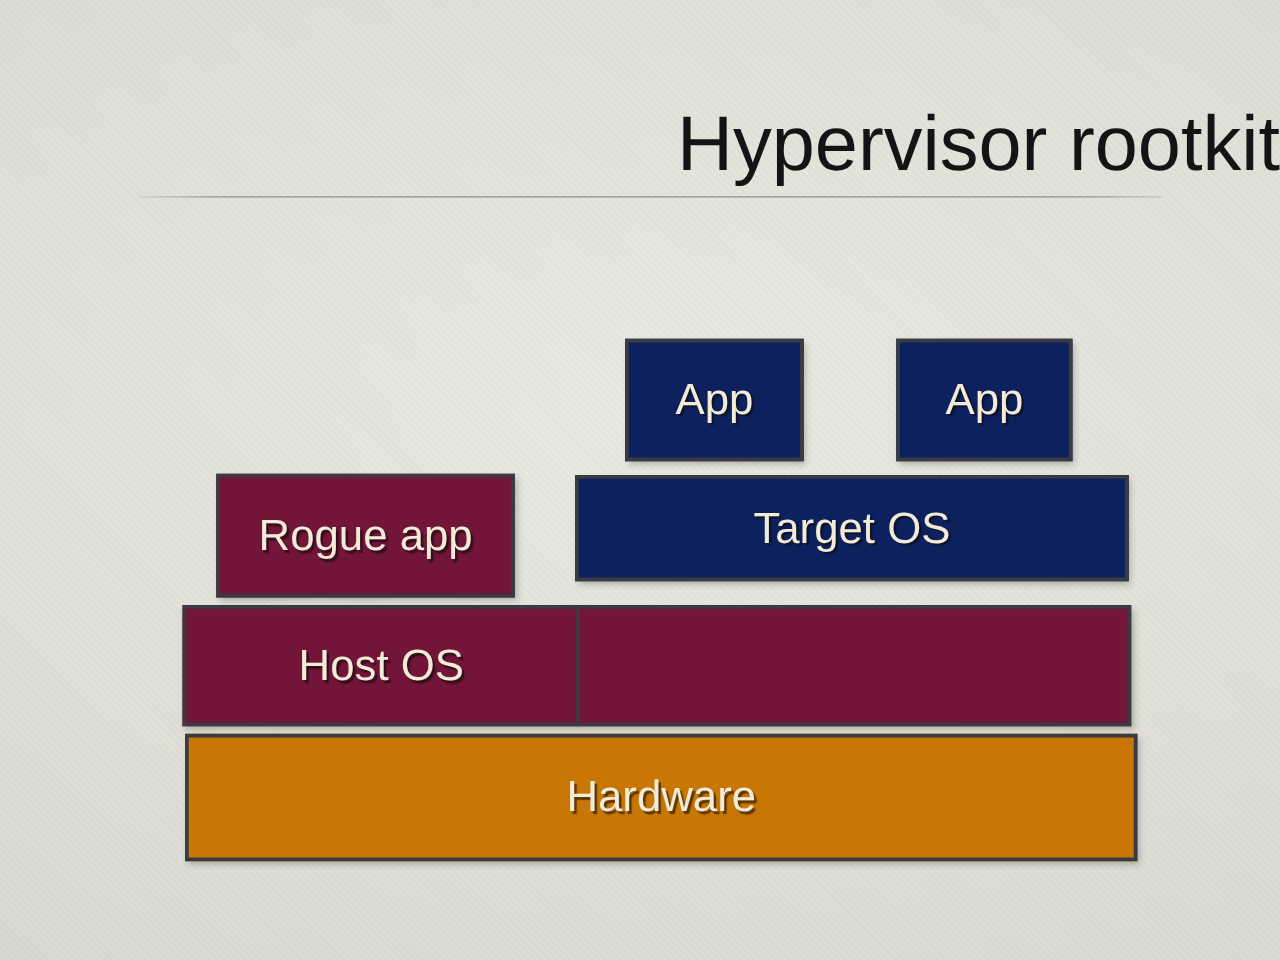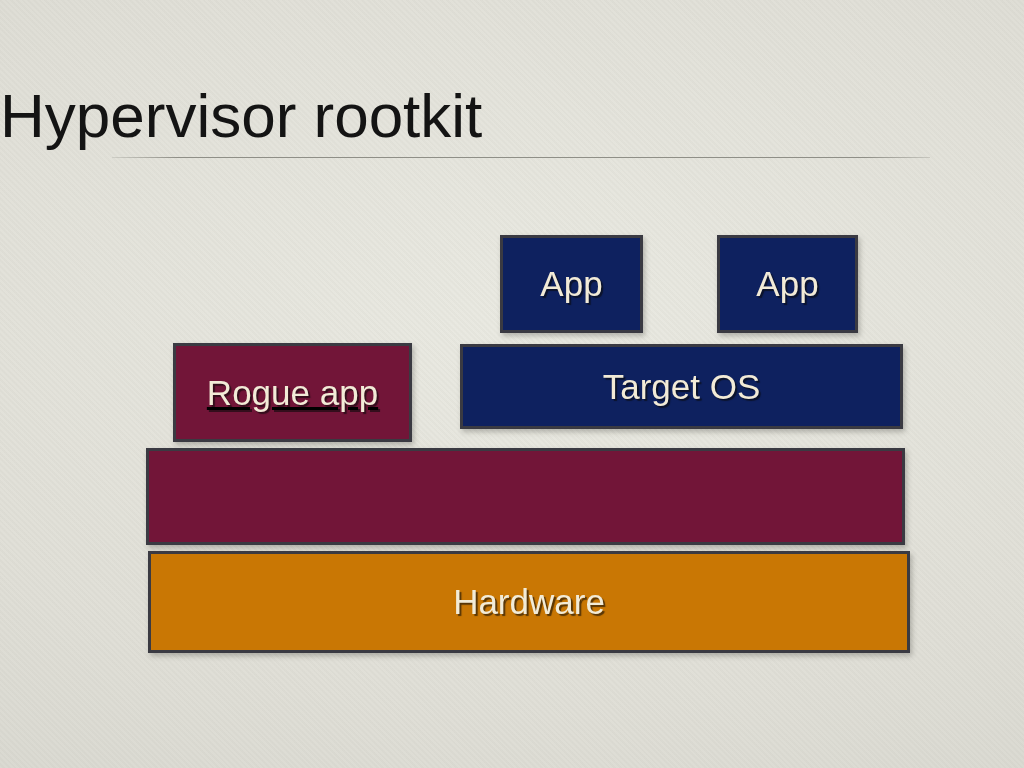--- a/index.html
+++ b/index.html
@@ -16,21 +16,21 @@
     background:
       repeating-linear-gradient(45deg, rgba(255,255,255,0.03) 0 2px, rgba(120,120,110,0.03) 2px 4px),
       radial-gradient(ellipse 130% 95% at 52% 42%, #e9e9e1 0%, #dfded6 52%, #d1d1c9 100%);
   }
   .title {
     position: absolute;
     top: 80px;
     left: 0;
     width: 100%;
     margin: 0;
-    text-align: left;
+    text-align: right;
     font-size: 62px;
     font-weight: normal;
     letter-spacing: 0;
     color: #141414;
   }
   .title-rule {
     position: absolute;
     top: 157px;
     left: 112px;
     width: 818px;
@@ -38,20 +38,21 @@
     background: linear-gradient(to right, rgba(150,150,142,0.25), #8f8f87 8%, #8f8f87 92%, rgba(150,150,142,0.35));
   }
   .box {
     position: absolute;
     box-sizing: border-box;
     border: 3px solid #3a3a42;
     display: flex;
     align-items: center;
     justify-content: center;
     box-shadow: 2px 3px 5px rgba(60,60,52,0.30);
+    margin-top: 36px;
   }
   .box-label {
     font-size: 35px;
     color: #f2ebd7;
     text-shadow: 2px 2px 1px rgba(10,10,10,0.60);
     white-space: nowrap;
   }
   .app-1     { left: 500px; top: 235px; width: 143px; height: 98px; }
   .app-2     { left: 717px; top: 235px; width: 141px; height: 98px; }
   .rogue-app { left: 173px; top: 343px; width: 239px; height: 99px; }
@@ -76,28 +77,31 @@
   <div class="title-rule"></div>
 
   <div class="box app-1" style="background-color: rgb(14, 33, 95); border-color: rgb(58, 58, 66);">
     <span class="box-label" style="color: rgb(242, 235, 215);">App</span>
   </div>
 
   <div class="box app-2" style="background-color: rgb(14, 33, 95); border-color: rgb(58, 58, 66);">
     <span class="box-label" style="color: rgb(242, 235, 215);">App</span>
   </div>
 
-  <div class="box rogue-app" style="background-color: rgb(114, 21, 56); border-color: rgb(58, 58, 66); text-decoration: underline;">
+  <div class="box rogue-app" style="background-color: rgb(114, 21, 56); border-color: rgb(58, 58, 66);">
     <span class="box-label" style="color: rgb(242, 235, 215);">Rogue app</span>
   </div>
 
   <div class="box target-os" style="background-color: rgb(14, 33, 95); border-color: rgb(58, 58, 66);">
     <span class="box-label" style="color: rgb(242, 235, 215);">Target OS</span>
   </div>
 
   <div class="box row-host" style="background-color: rgb(114, 21, 56); border-color: rgb(58, 58, 66);">
+    <div class="cell cell-host" style="border-color: rgb(58, 58, 66);">
+      <span class="box-label" style="color: rgb(242, 235, 215);">Host OS</span>
+    </div>
   </div>
 
   <div class="box hardware" style="background-color: rgb(201, 119, 4); border-color: rgb(58, 58, 66);">
     <span class="box-label" style="color: rgb(242, 235, 215);">Hardware</span>
   </div>
 
 </div>
 
 </body></html>

